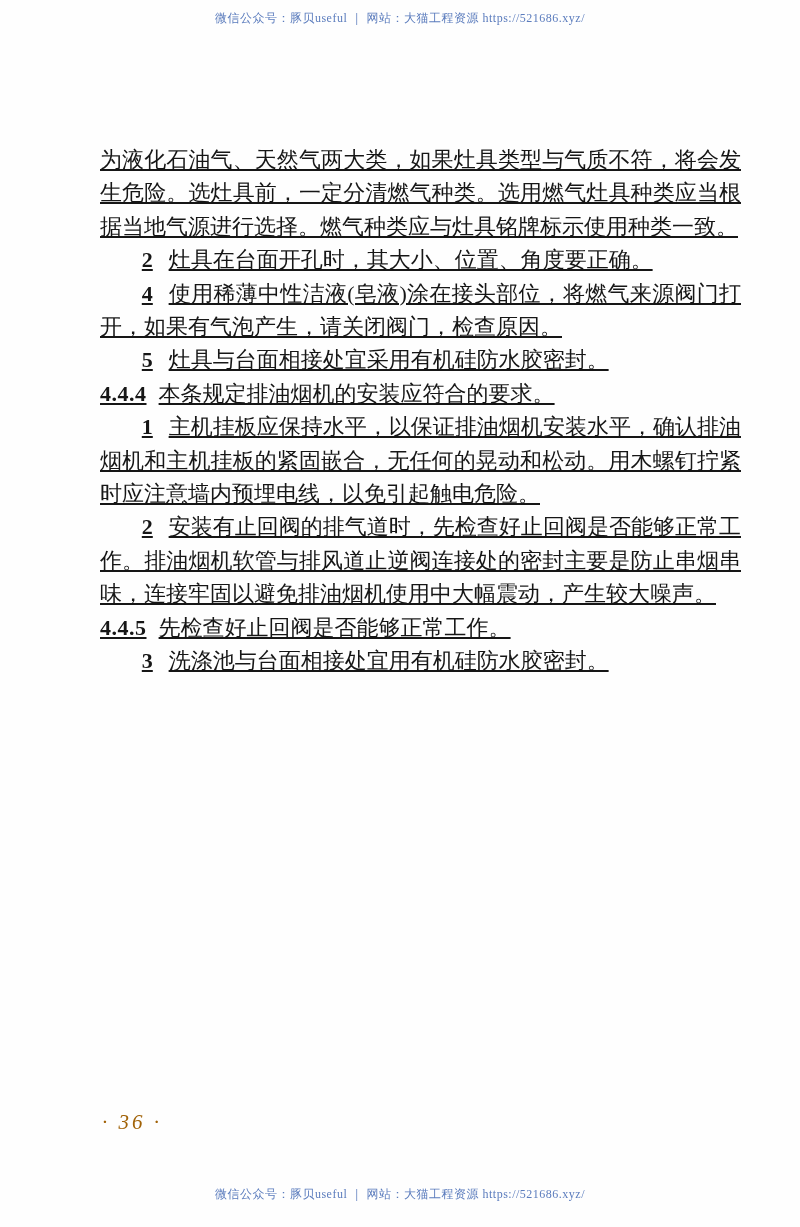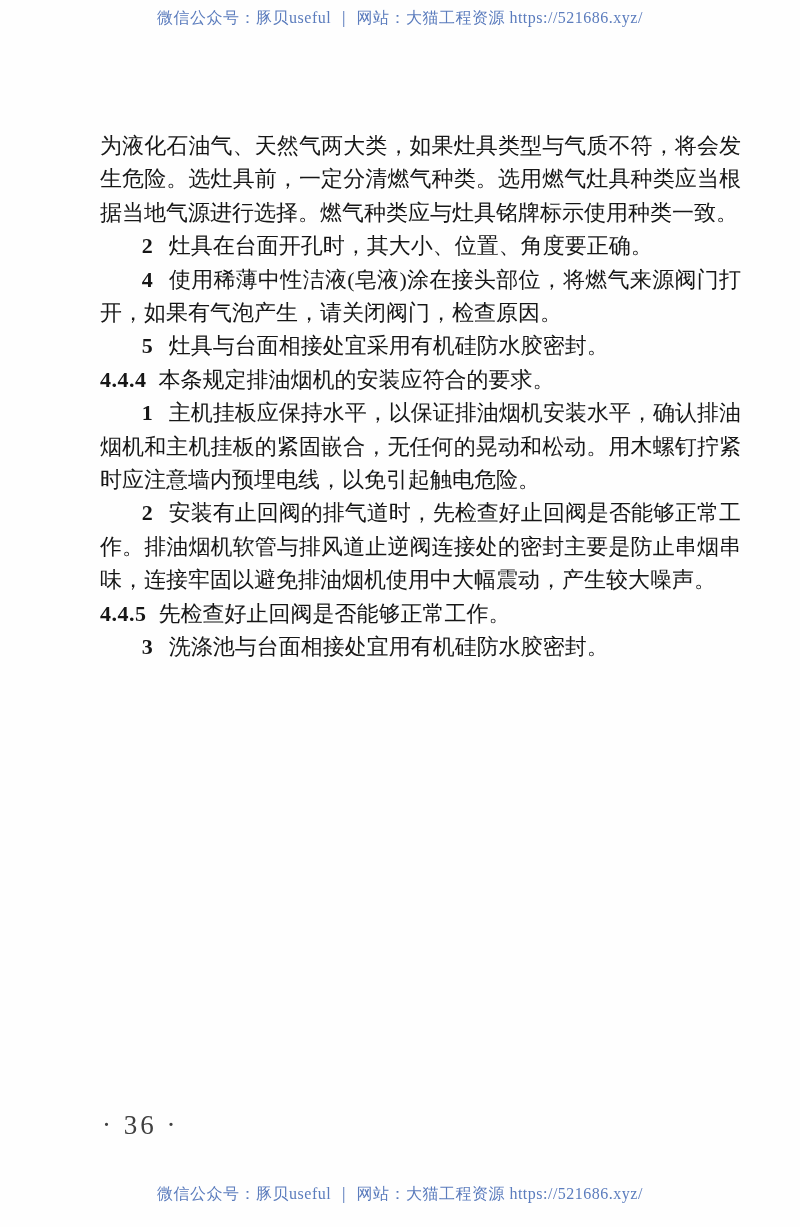--- a/index.html
+++ b/index.html
@@ -15,34 +15,35 @@
     background: #fefefe;
     overflow: hidden;
     font-family: "Liberation Serif", "DejaVu Serif", serif;
     color: #161616;
   }
   .watermark {
     position: absolute;
     left: 0;
     width: 800px;
     text-align: center;
-    font-size: 16px;
+    font-size: 12px;
     line-height: 16px;
     color: #5b7cbd;
     letter-spacing: 0.5px;
     font-family: "Liberation Serif", "DejaVu Serif", serif;
   }
   .watermark.top    { top: 10px; }
   .watermark.bottom { top: 1186px; }
 
   .content {
     position: absolute;
     left: 100px;
-    top: 129px;
+    top: 143px;
     width: 641px;
+    text-decoration: underline;
   }
   .para {
     margin: 0;
     font-size: 22px;
     line-height: 33.4px;
     text-align: justify;
     word-break: break-word;
     color: #161616;
   }
   .para.item    { text-indent: 1.9em; }
@@ -51,23 +52,24 @@
     font-weight: bold;
     padding-right: 0.72em;
     font-family: "Liberation Serif", "DejaVu Serif", serif;
   }
   .section .num { padding-right: 0.55em; letter-spacing: 0.5px; }
 
   .page-number {
     position: absolute;
     left: 102px;
     top: 1110px;
-    font-size: 27px;
+    font-size: 21px;
     letter-spacing: 3px;
-    color: #404040;
+    color: #a16207;
+    font-style: italic;
   }
 </style>
 </head>
 <body>
 
 <div class="page">
 
   <div class="watermark top">微信公众号：豚贝useful ｜ 网站：大猫工程资源 https://521686.xyz/</div>
 
   <div class="content">

